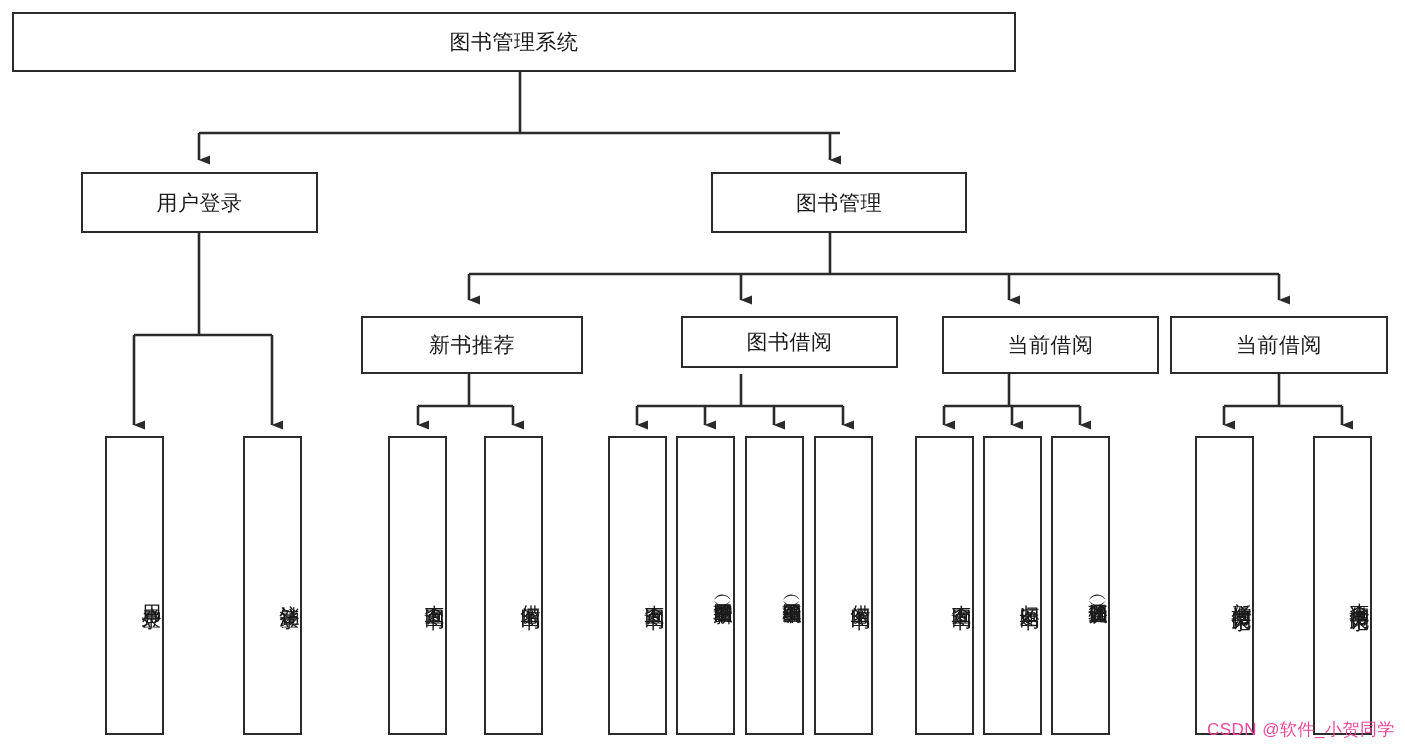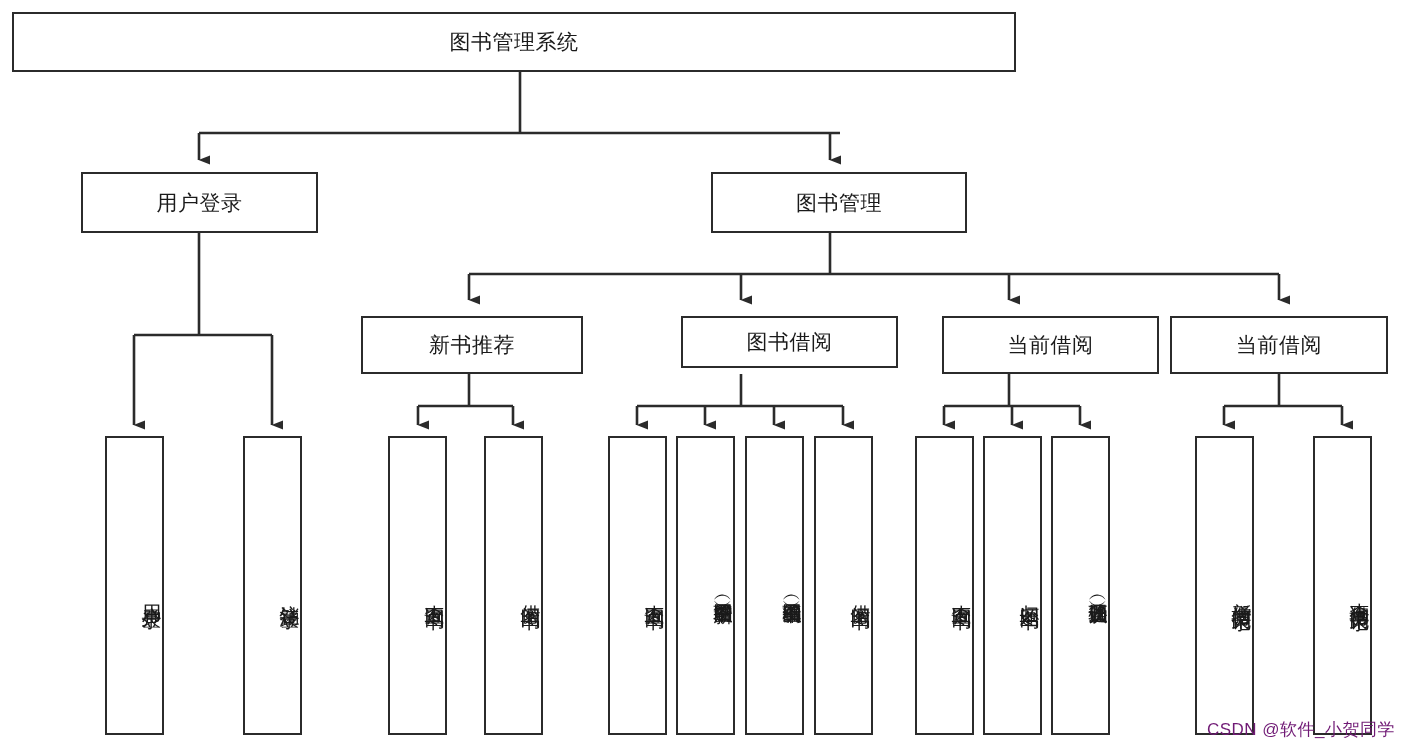--- a/index.html
+++ b/index.html
@@ -51,21 +51,21 @@
     letter-spacing: 0px;
   }
   .node.v span, .node.h span {
     display: block;
   }
   .watermark {
     position: absolute;
     right: 10px;
     bottom: 6px;
     font-size: 17px;
-    color: #701a75;
+    color: #ec4899;
     letter-spacing: 0.5px;
     white-space: nowrap;
   }
 </style>
 </head>
 <body>
 
 <div id="canvas">
 
   <svg id="wires" viewBox="0 0 1405 747" xmlns="http://www.w3.org/2000/svg">

